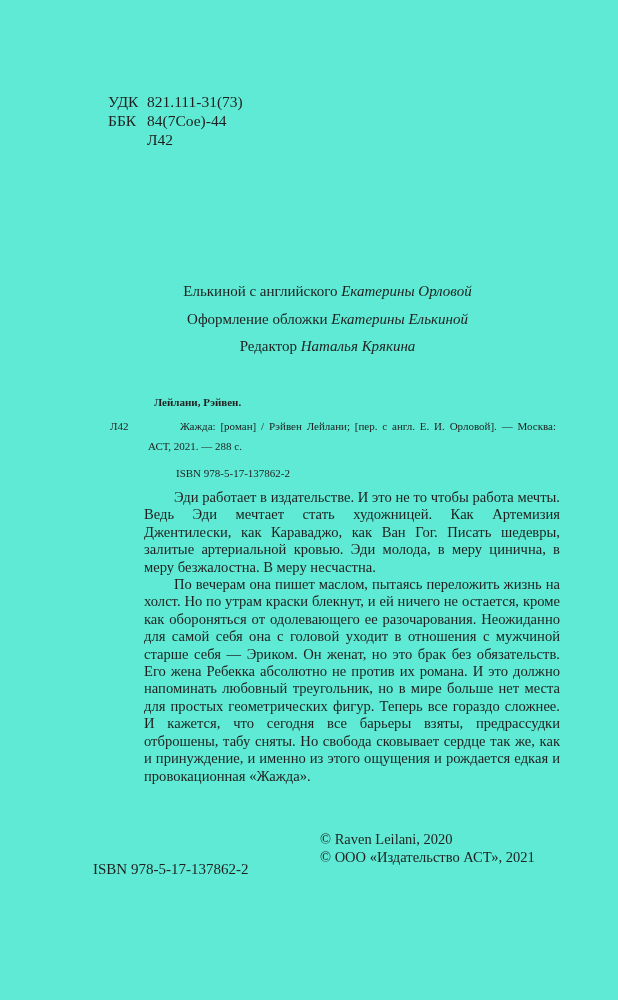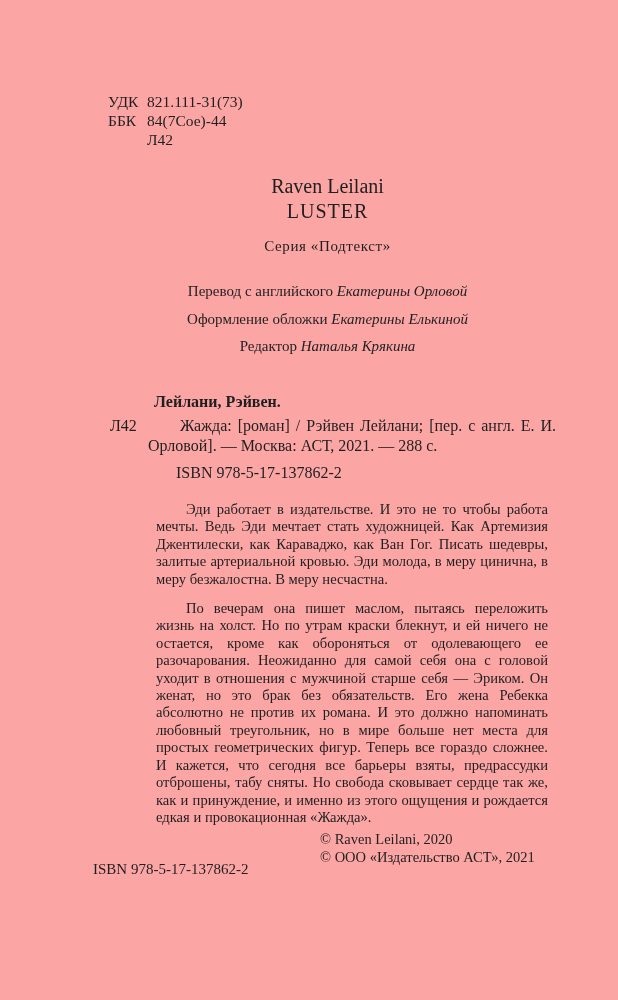--- a/index.html
+++ b/index.html
@@ -4,21 +4,21 @@
 <style>
   html, body {
     margin: 0;
     padding: 0;
     background: #ffffff;
   }
   .page {
     position: relative;
     width: 618px;
     height: 1000px;
-    background: #fca5a5;
+    background: #5eead4;
     color: #1f1f1f;
     font-family: "Liberation Serif", "DejaVu Serif", serif;
     overflow: hidden;
   }
 
   
   .classification {
     position: absolute;
     left: 108px;
     top: 92px;
@@ -51,40 +51,40 @@
   }
   .credit-line { line-height: 27.5px; }
   .credit-line em { }
 
   
   .catalog {
     position: absolute;
     left: 144px;
     top: 392px;
     width: 416px;
-    font-size: 16px;
+    font-size: 11px;
     line-height: 20px;
   }
   .catalog-heading { font-weight: bold; padding-left: 10px; }
   .catalog-body    { position: relative; }
   .catalog-code    { position: absolute; left: -34px; top: 0; }
   .catalog-entry   { margin: 4px; text-align: justify; text-indent: 32px; hyphens: auto; }
   .catalog-isbn    { padding-left: 32px; margin-top: 7px; }
 
   
   .annotation {
     position: absolute;
     left: 144px;
     top: 489px;
     width: 416px;
     font-size: 14.6px;
     line-height: 17.4px;
     text-align: justify;
   }
-  .annotation p { margin: 12px; text-indent: 30px; hyphens: auto; }
+  .annotation p { margin: 0; text-indent: 30px; hyphens: auto; }
 
   
   .bottom-codes {
     position: absolute;
     left: 144px;
     top: 771px;
     width: 416px;
     text-align: right;
     font-weight: bold;
     font-size: 15px;
@@ -119,29 +119,24 @@
     <div class="class-row">
       <span class="class-label">ББК</span>
       <span>84(7Сое)-44</span>
     </div>
     <div class="class-row">
       <span class="class-label"></span>
       <span>Л42</span>
     </div>
   </div>
 
-  <div class="title-block">
-    <div class="book-author">Raven Leilani</div>
-    <div class="book-title">LUSTER</div>
-    <div class="series-name">Серия «Подтекст»</div>
-  </div>
 
   <div class="credits">
     <div class="credit-line">
-      <span>Перевод с английского </span><em>Екатерины Орловой</em>
+      <span>Елькиной с английского </span><em>Екатерины Орловой</em>
     </div>
     <div class="credit-line">
       <span>Оформление обложки </span><em>Екатерины Елькиной</em>
     </div>
     <div class="credit-line">
       <span>Редактор </span><em>Наталья Крякина</em>
     </div>
   </div>
 
   <div class="catalog">

